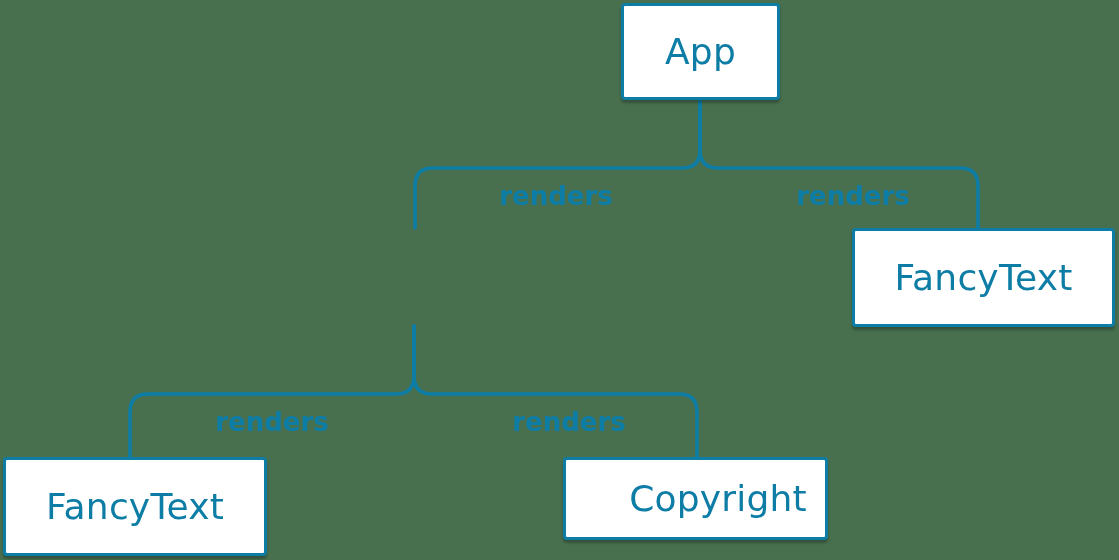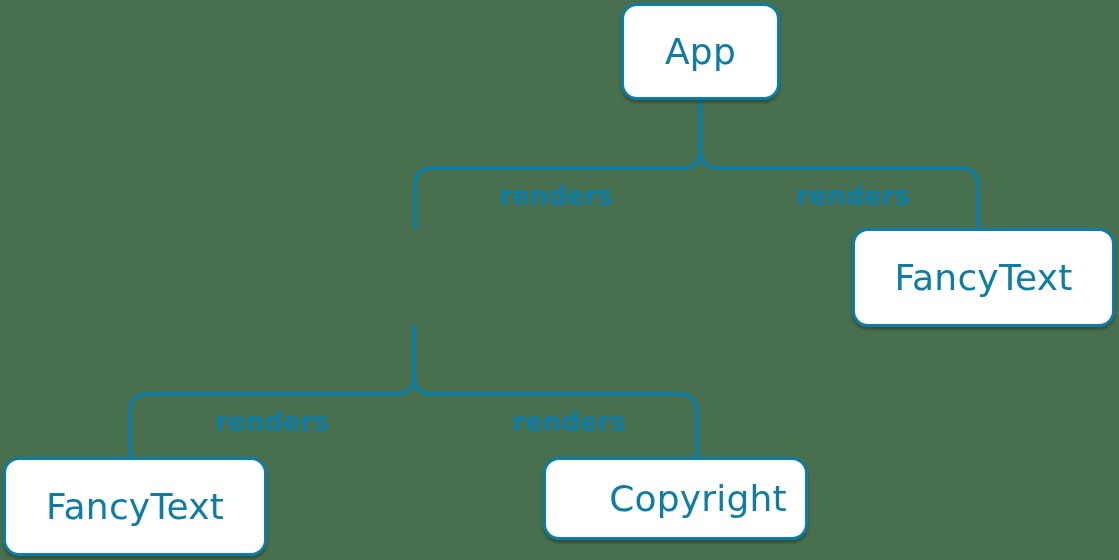--- a/index.html
+++ b/index.html
@@ -27,21 +27,21 @@
   .edges-layer path {
     fill: none;
     stroke: var(--accent);
     stroke-width: 3.6;
     stroke-linecap: round;
   }
   .node {
     position: absolute;
     background: var(--node-fill);
     border: 3px solid var(--accent);
-    border-radius: 16px;
+    border-radius: 4px;
     box-shadow: 0 3px 3px rgba(0,0,0,0.28);
     display: flex;
     align-items: center;
     justify-content: center;
   }
   .node-label {
     color: var(--accent);
     font-size: 36px;
     font-weight: 400;
     letter-spacing: 0.2px;
@@ -83,17 +83,17 @@
 
 
   <div class="node" style="left:852px; top:228px; width:263px; height:99px;">
     <span class="node-label">FancyText</span>
   </div>
 
   <div class="node" style="left:3px; top:457px; width:264px; height:99px;">
     <span class="node-label">FancyText</span>
   </div>
 
-  <div class="node" style="left:543px; top:457px; width:265px; height:83px;padding-left:45px;">
+  <div class="node" style="left:563px; top:457px; width:265px; height:83px;padding-left:45px;">
     <span class="node-label">Copyright</span>
   </div>
 
 </div>
 
 </body></html>

